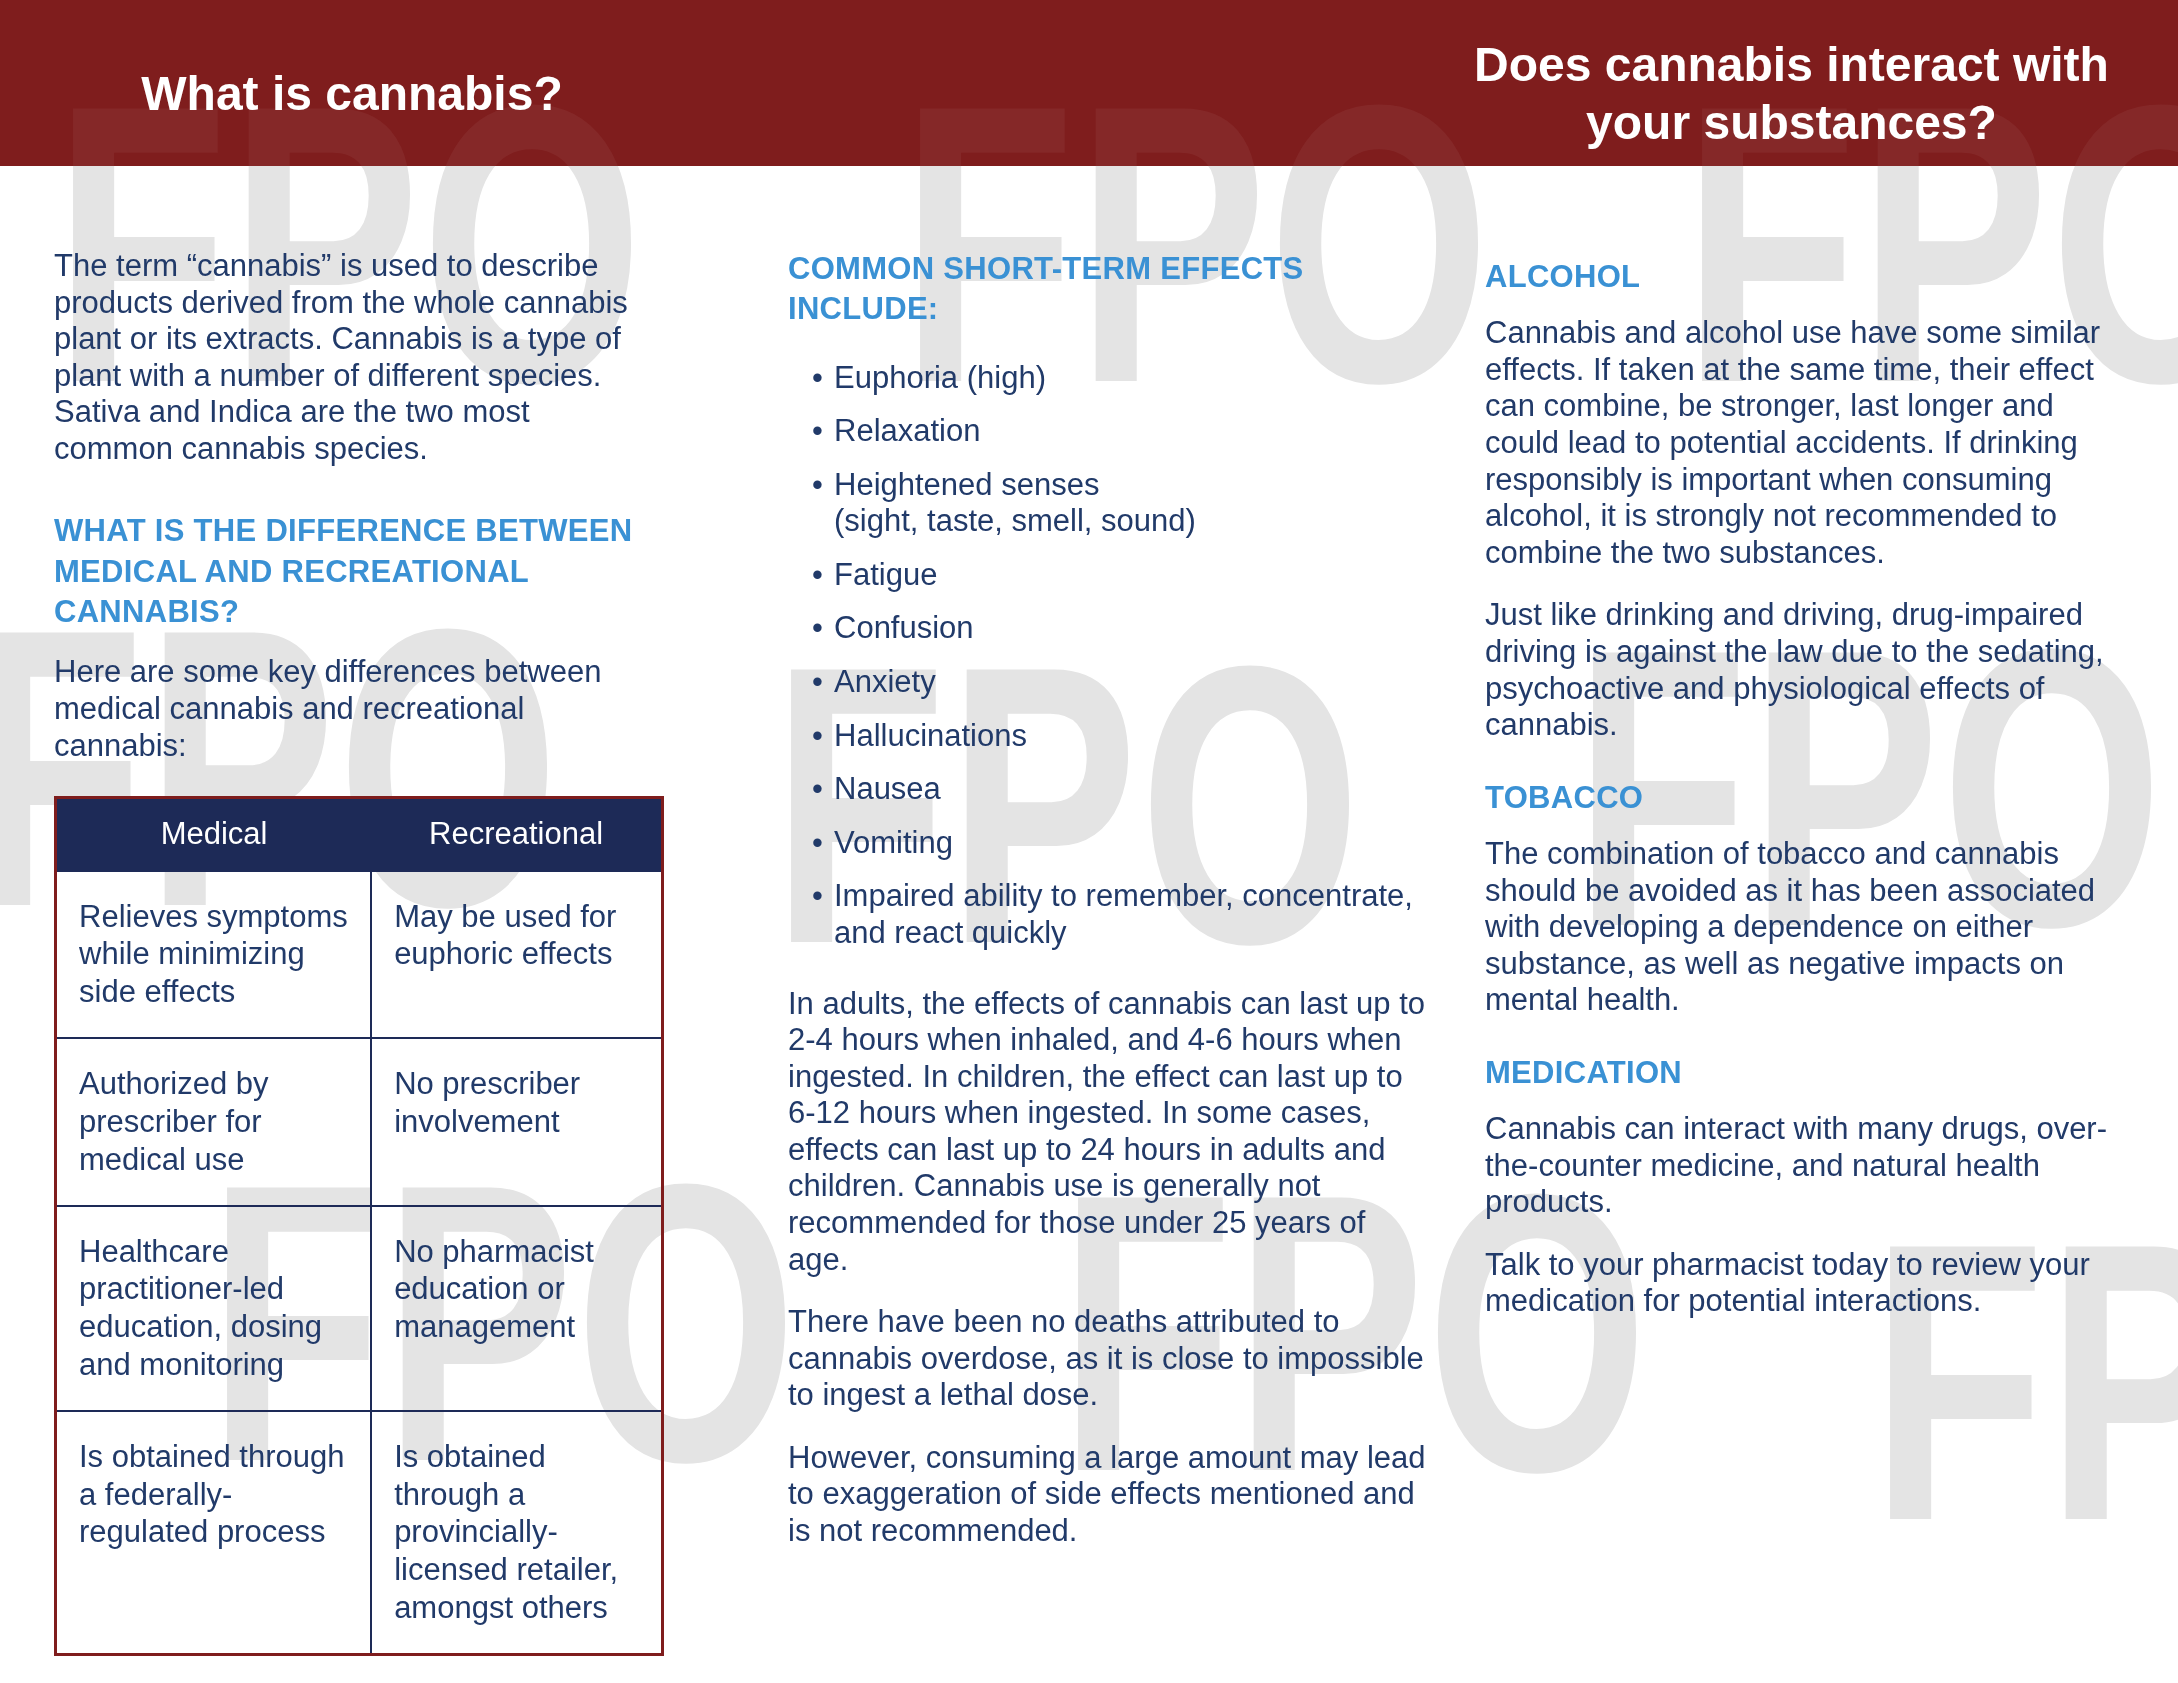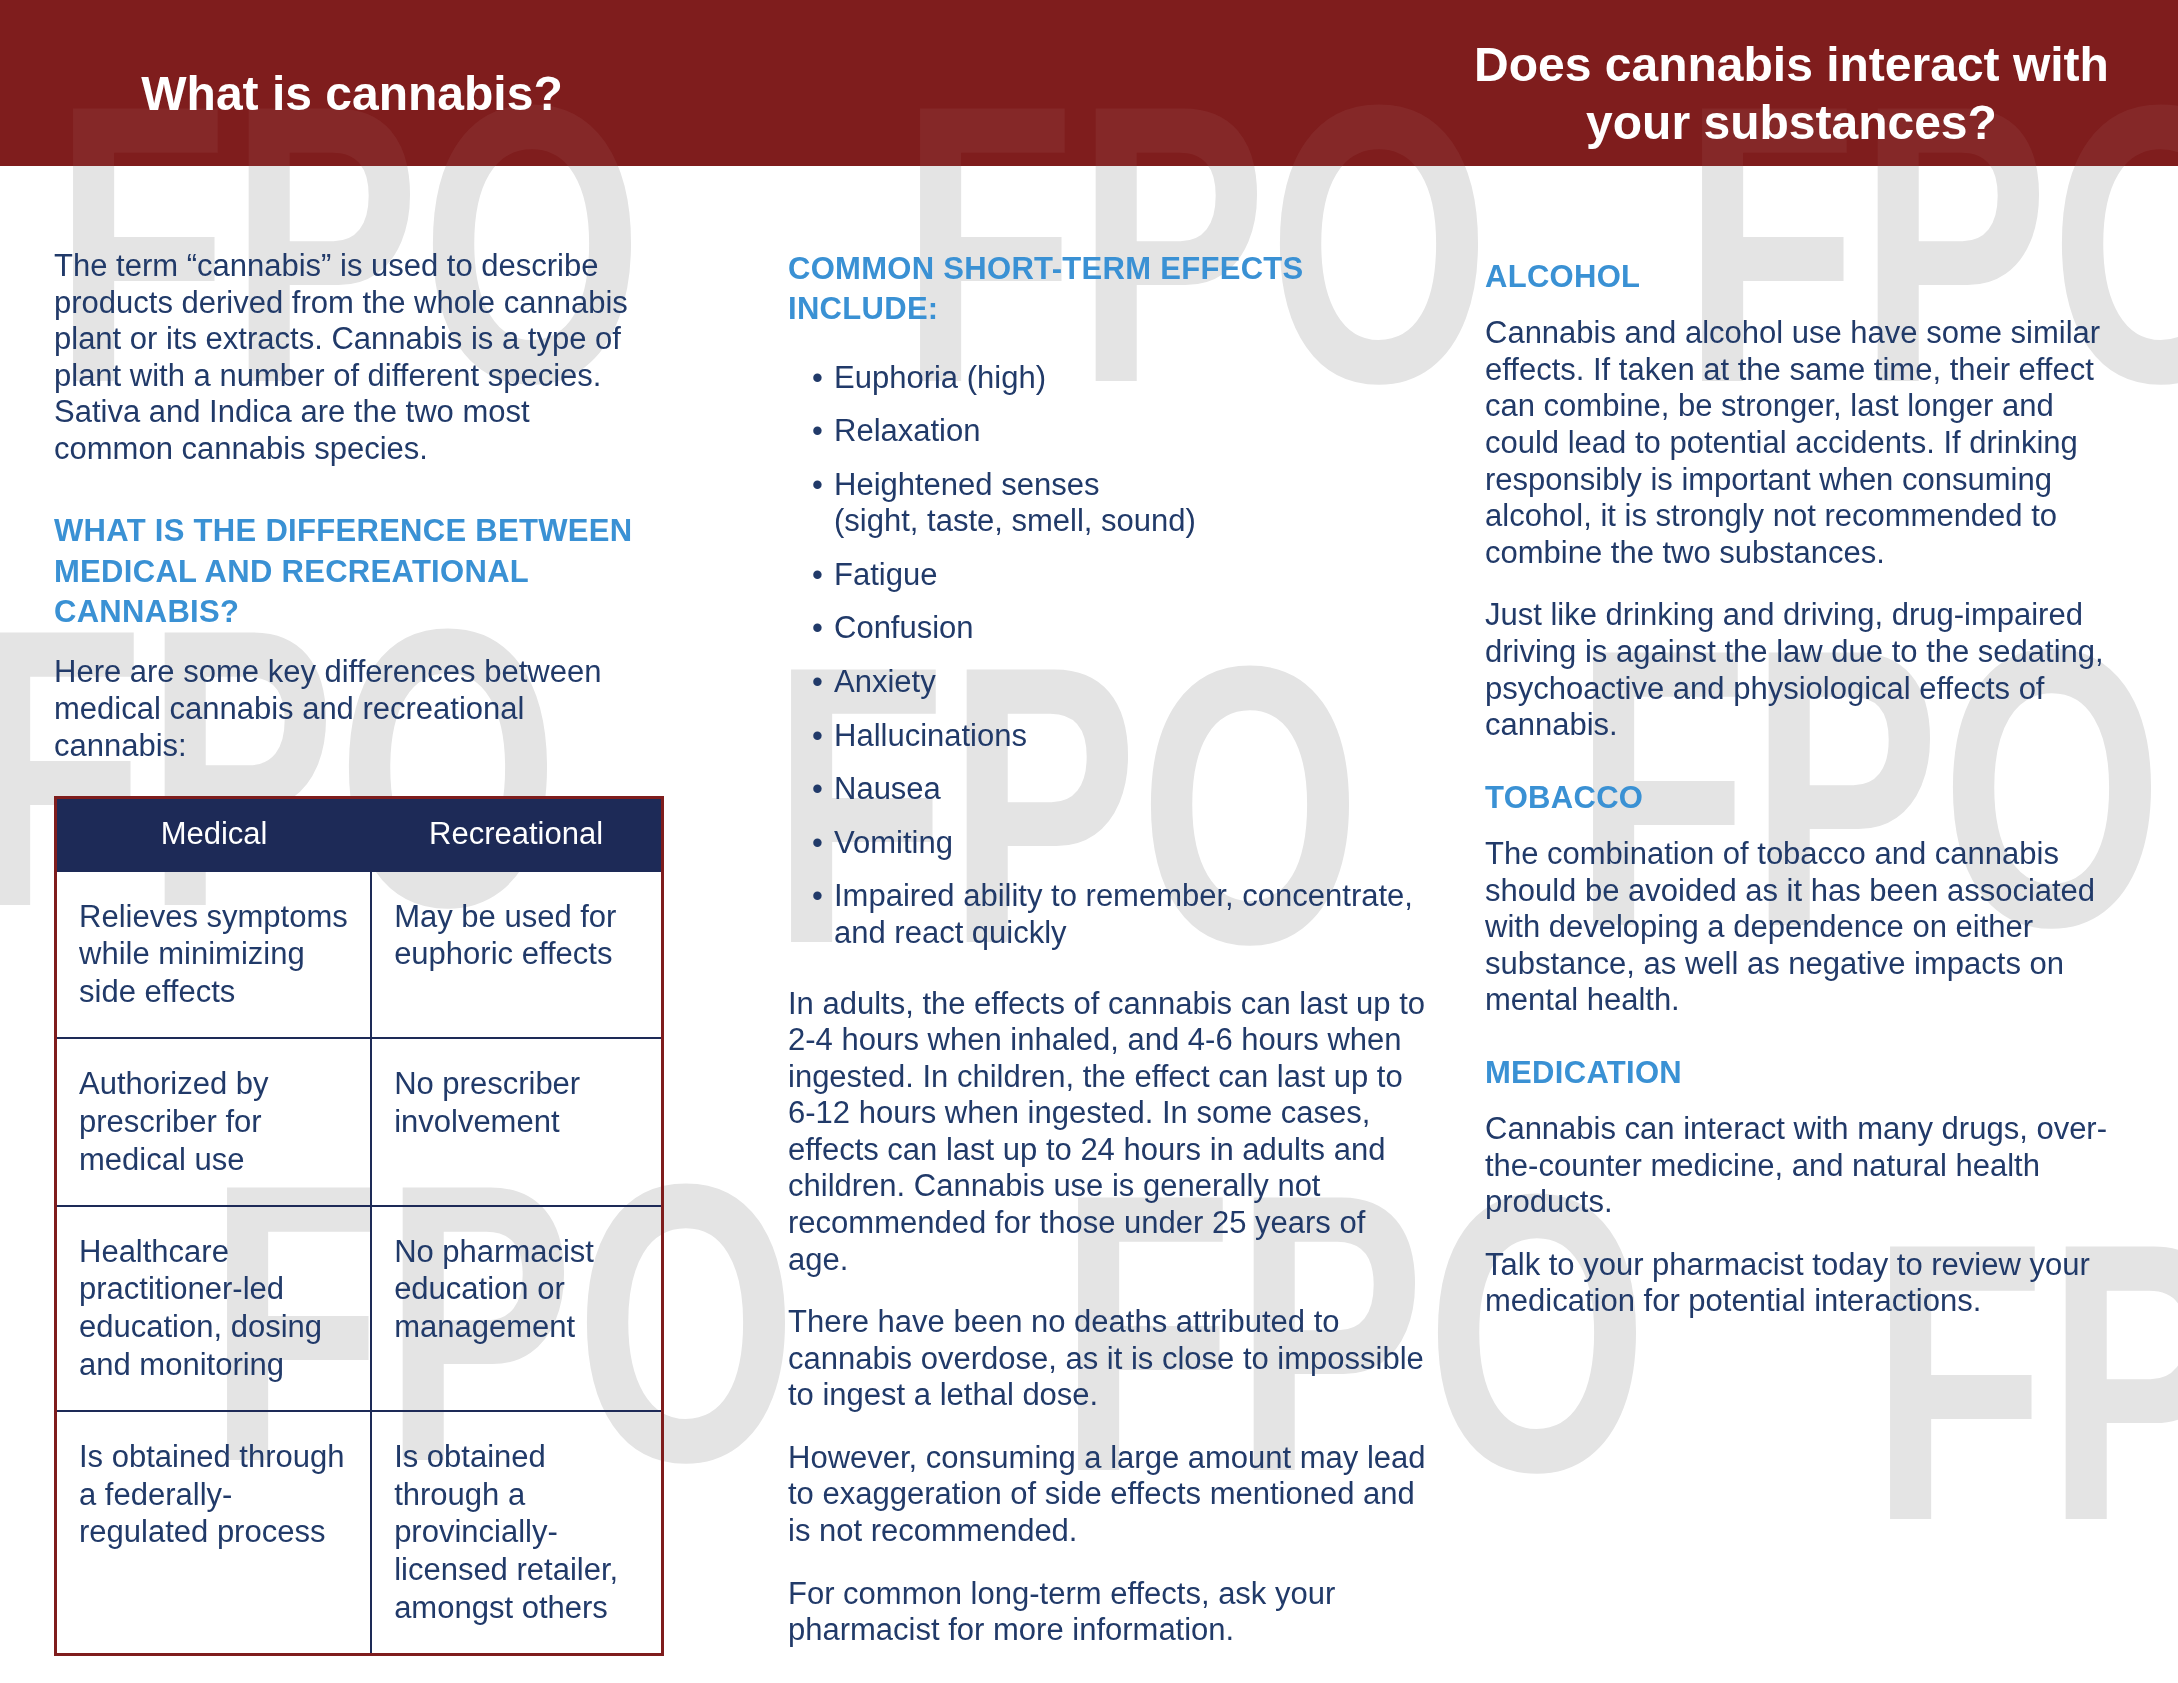--- a/index.html
+++ b/index.html
@@ -208,21 +208,20 @@
         </div>
         <div class="bullet">
           <span class="dot">•</span>
           <span class="btxt"><span>Impaired ability to remember, concentrate, and react quickly</span></span>
         </div>
       </div>
 
       <p class="body">In adults, the effects of cannabis can last up to 2-4 hours when inhaled, and 4-6 hours when ingested. In children, the effect can last up to 6-12 hours when ingested. In some cases, effects can last up to 24 hours in adults and children. Cannabis use is generally not recommended for those under 25 years of age.</p>
       <p class="body">There have been no deaths attributed to cannabis overdose, as it is close to impossible to ingest a lethal dose.</p>
       <p class="body">However, consuming a large amount may lead to exaggeration of side effects mentioned and is not recommended.</p>
-      <p class="body">For common long-term effects, ask your pharmacist for more information.</p>
     </div>
 
     <div class="col col-3">
       <div class="section">
         <h2 class="blue">ALCOHOL</h2>
         <p class="body">Cannabis and alcohol use have some similar effects. If taken at the same time, their effect can combine, be stronger, last longer and could lead to potential accidents. If drinking responsibly is important when consuming alcohol, it is strongly not recommended to combine the two substances.</p>
         <p class="body">Just like drinking and driving, drug-impaired driving is against the law due to the sedating, psychoactive and physiological effects of cannabis.</p>
       </div>
       <div class="section">
         <h2 class="blue">TOBACCO</h2>

